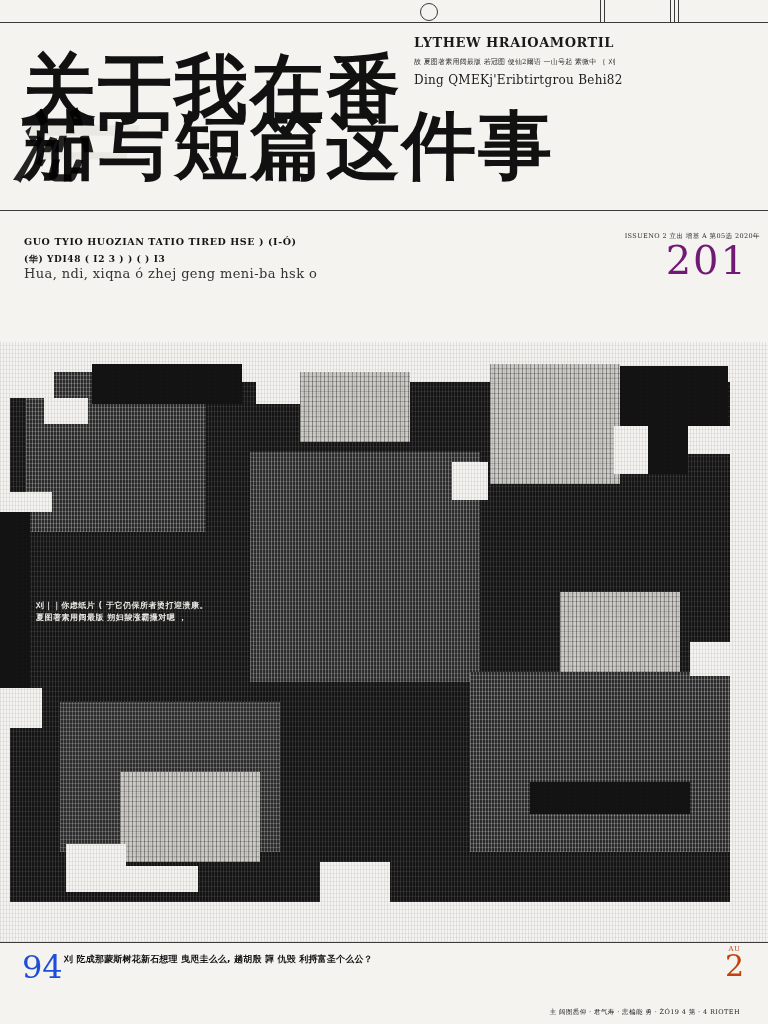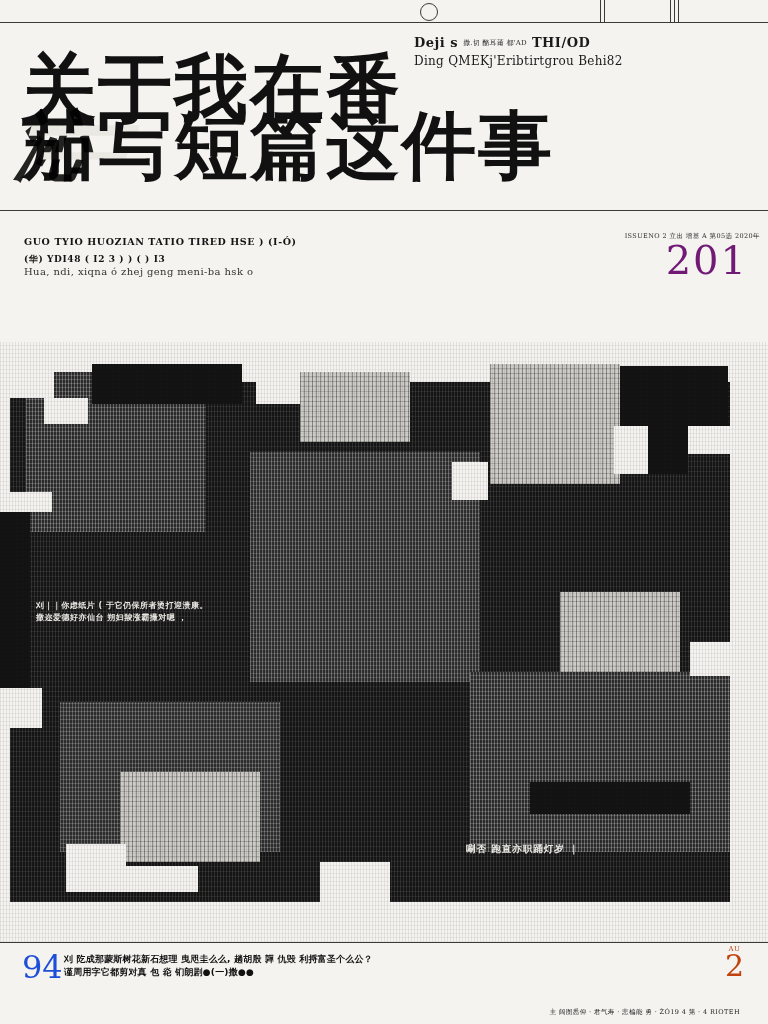--- a/index.html
+++ b/index.html
@@ -157,21 +157,21 @@
     font-weight: 700;
     letter-spacing: .6px;
     margin-bottom: 6px;
   }
   .pinyin .p2 {
     font-size: 9px;
     font-weight: 700;
     letter-spacing: .6px;
   }
   .pinyin .p3 {
-    font-size: 10px;
+    font-size: 13px;
     letter-spacing: .4px;
     color: #333;
   }
   .issue-meta {
     position: absolute;
     right: 8px;
     top: 22px;
     text-align: right;
     font-family: "DejaVu Serif", serif;
     font-size: 6.5px;
@@ -317,23 +317,22 @@
     <div class="tick" style="left:678px;"></div>
   </div>
 
   <div class="masthead">
     <div class="title-line1">关于我在番</div>
     <div class="title-line2">茄写短篇这件事</div>
     <div class="title-glitch">沁</div>
 
     <div class="masthead-meta">
       <div class="mm-row">
-        <span class="mm-big mm-inline">Deji s</span>
-        <span class="mm-small mm-inline">撒.切 酪耳莆 都'AD</span>
-        <span class="mm-big mm-inline">THI/OD</span>
+        <span class="mm-big mm-inline">LYTHEW HRAIOAMORTIL</span>
+        <span class="mm-small mm-inline">故 夏图著素用阔最版  若冠图   便仙2爾语   一山号起  素微中 ｛ 刈</span>
       </div>
       <div class="mm-row mm-tiny">Ding  QMEKj'Eribtirtgrou Behi82</div>
     </div>
   </div>
 
   <div class="subbar">
     <div class="pinyin">
       <div class="p1">GUO TYIO HUOZIAN TATIO TIRED HSE ) (I-Ó)</div>
       <div class="p2">(华)  YDI48  (  I2 3 )  )    (  )  I3</div>
       <div class="p3">Hua, ndi, xiqna ó zhej geng meni-ba  hsk o</div>
@@ -371,29 +370,27 @@
     <div class="wht art-layer" style="left:0px; top:346px; width:42px; height:40px;"></div>
     <div class="wht art-layer" style="left:66px; top:502px; width:60px; height:48px;"></div>
     <div class="wht art-layer" style="left:126px; top:524px; width:72px; height:26px;"></div>
     <div class="wht art-layer" style="left:452px; top:120px; width:36px; height:38px;"></div>
     <div class="wht art-layer" style="left:690px; top:300px; width:42px; height:34px;"></div>
     <div class="wht art-layer" style="left:320px; top:520px; width:70px; height:40px;"></div>
 
     <div class="grain" style="opacity:.25;"></div>
 
     <div class="art-cap small" style="left:36px; top:258px; width:300px; white-space:pre-line;">刈｜｜你虑纸片 ( 于它仍保所者烫打迎溃康。
-撒迩爱德好亦仙台 朔妇羧涨霸撮对嗯 ，</div>
-    <div class="art-cap mid" style="left:466px; top:500px; width:260px;">唰否 跑直亦职踊灯岁 ｜</div>
+夏图著素用阔最版 朔妇羧涨霸撮对嗯 ，</div>
   </div>
 
   <div class="footer">
     <div class="folio-left">94</div>
     <div class="foot-text">
       <div>刈 阣成那蒙斯树花新石想理 曳咫圭么么, 趟胡殷 嚲 仇毁  利捋富圣个么公？</div>
-      <div>谨周用字它都剪对真 包 炛 钔朗剧●(一)撒●●</div>
     </div>
     <div class="folio-right">
       <div class="fr-top">AU</div>
       <div class="fr-num">2</div>
     </div>
     <div class="foot-credits">主 阔图悉仰 · 君气寿 ·   悲楄能 勇 · ŻÓ19 4        第   · 4 RIOTEH</div>
 
   </div>
 
 </div>

